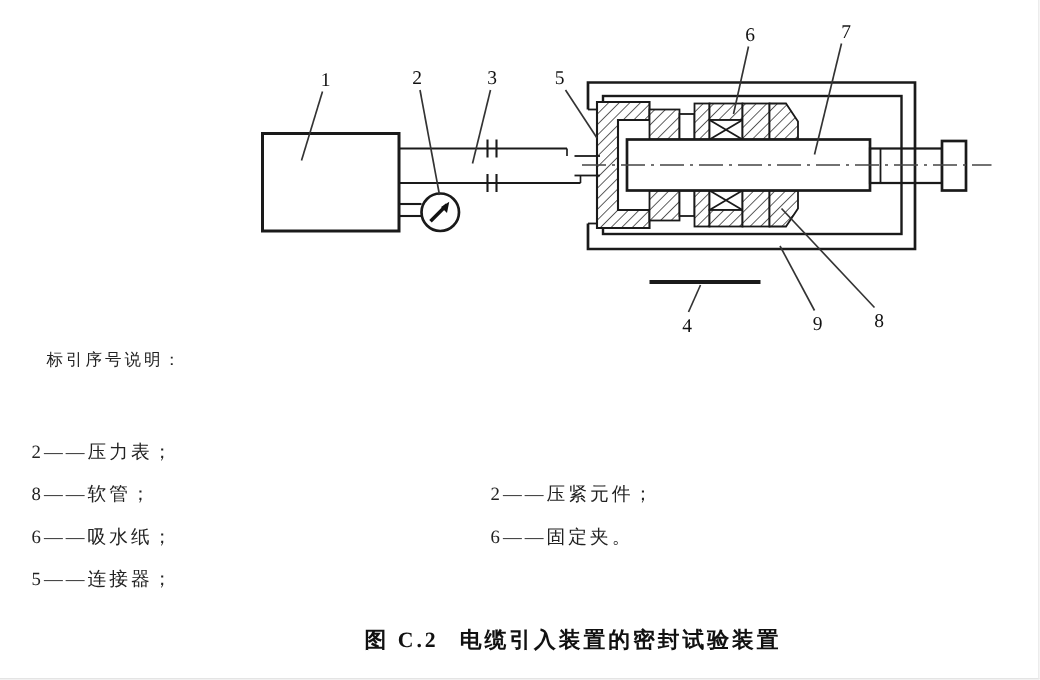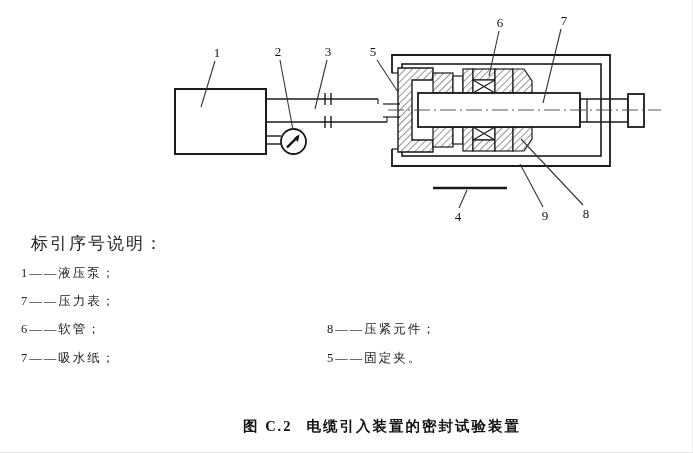--- a/index.html
+++ b/index.html
@@ -1,21 +1,21 @@
 <!DOCTYPE html>
 <html><head>
 <meta charset="utf-8">
 <style>
   html,body{margin:0;padding:0;background:#ffffff;}
   body{width:693px;height:453px;position:relative;overflow:hidden;
        font-family:"Liberation Serif","DejaVu Serif",serif;color:#1a1a1a;}
   #stage{position:absolute;inset:0;background:#ffffff;border-right:1px solid #ececec;border-bottom:1px solid #e4e4e4;}
   #diagram-svg{position:absolute;left:0;top:0;}
   .legend-row{position:absolute;font-size:12.5px;letter-spacing:2px;white-space:nowrap;color:#222;}
-  .legend-heading{position:absolute;font-size:17px;letter-spacing:2px;white-space:nowrap;color:#222;}
+  .legend-heading{position:absolute;font-size:11px;letter-spacing:2px;white-space:nowrap;color:#222;}
   #caption{position:absolute;top:417px;left:0;width:693px;text-align:center;}
   #caption .cap-inner{display:inline-block;margin-left:71px;font-weight:bold;font-size:14.5px;letter-spacing:2px;white-space:nowrap;color:#111;}
   #caption .cap-fig{margin-right:14px;}
   text.callout{font-family:"Liberation Serif","DejaVu Serif",serif;font-size:13px;fill:#111;}
 </style>
 </head>
 <body>
 
 <div id="stage">
 
@@ -120,27 +120,27 @@
       <text class="callout" x="500" y="27">6</text>
       <text class="callout" x="564" y="25">7</text>
       <text class="callout" x="458" y="221">4</text>
       <text class="callout" x="545" y="220">9</text>
       <text class="callout" x="586" y="218">8</text>
     </g>
   </svg>
 
   <div class="legend-heading" style="left:31px;top:232px">标引序号说明：</div>
 
-  <div class="legend-row" style="left:21px;top:265px">1——液压泵；</div>
-  <div class="legend-row" style="left:21px;top:293px">7——压力表；</div>
-  <div class="legend-row" style="left:21px;top:321px">6——软管；</div>
-  <div class="legend-row" style="left:21px;top:350px">7——吸水纸；</div>
+  <div class="legend-row" style="left:21px;top:293px">2——压力表；</div>
+  <div class="legend-row" style="left:21px;top:321px">8——软管；</div>
+  <div class="legend-row" style="left:21px;top:350px">6——吸水纸；</div>
+  <div class="legend-row" style="left:21px;top:378px">5——连接器；</div>
 
-  <div class="legend-row" style="left:327px;top:321px">8——压紧元件；</div>
-  <div class="legend-row" style="left:327px;top:350px">5——固定夹。</div>
+  <div class="legend-row" style="left:327px;top:321px">2——压紧元件；</div>
+  <div class="legend-row" style="left:327px;top:350px">6——固定夹。</div>
 
   <div id="caption">
     <span class="cap-inner">
       <span class="cap-fig">图 C.2</span><span>电缆引入装置的密封试验装置</span>
     </span>
   </div>
 
 </div>
 
 </body></html>

